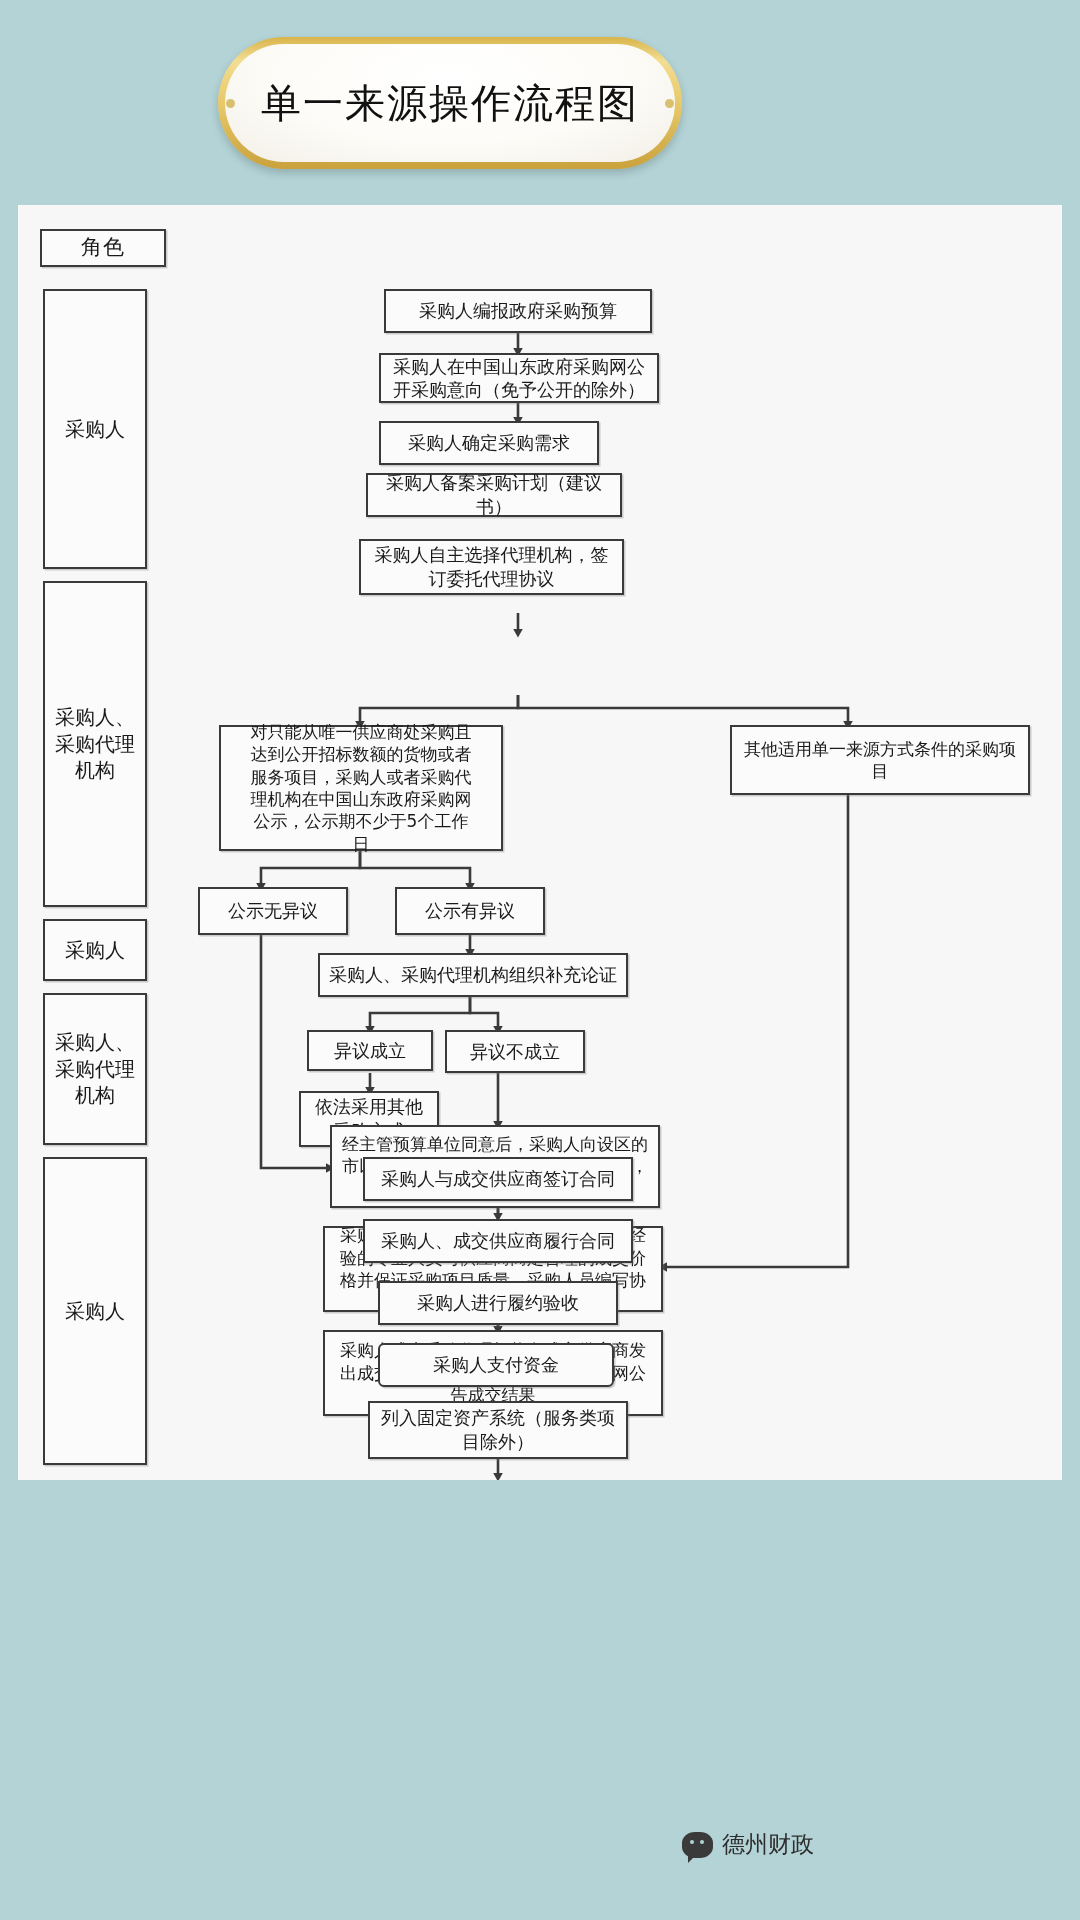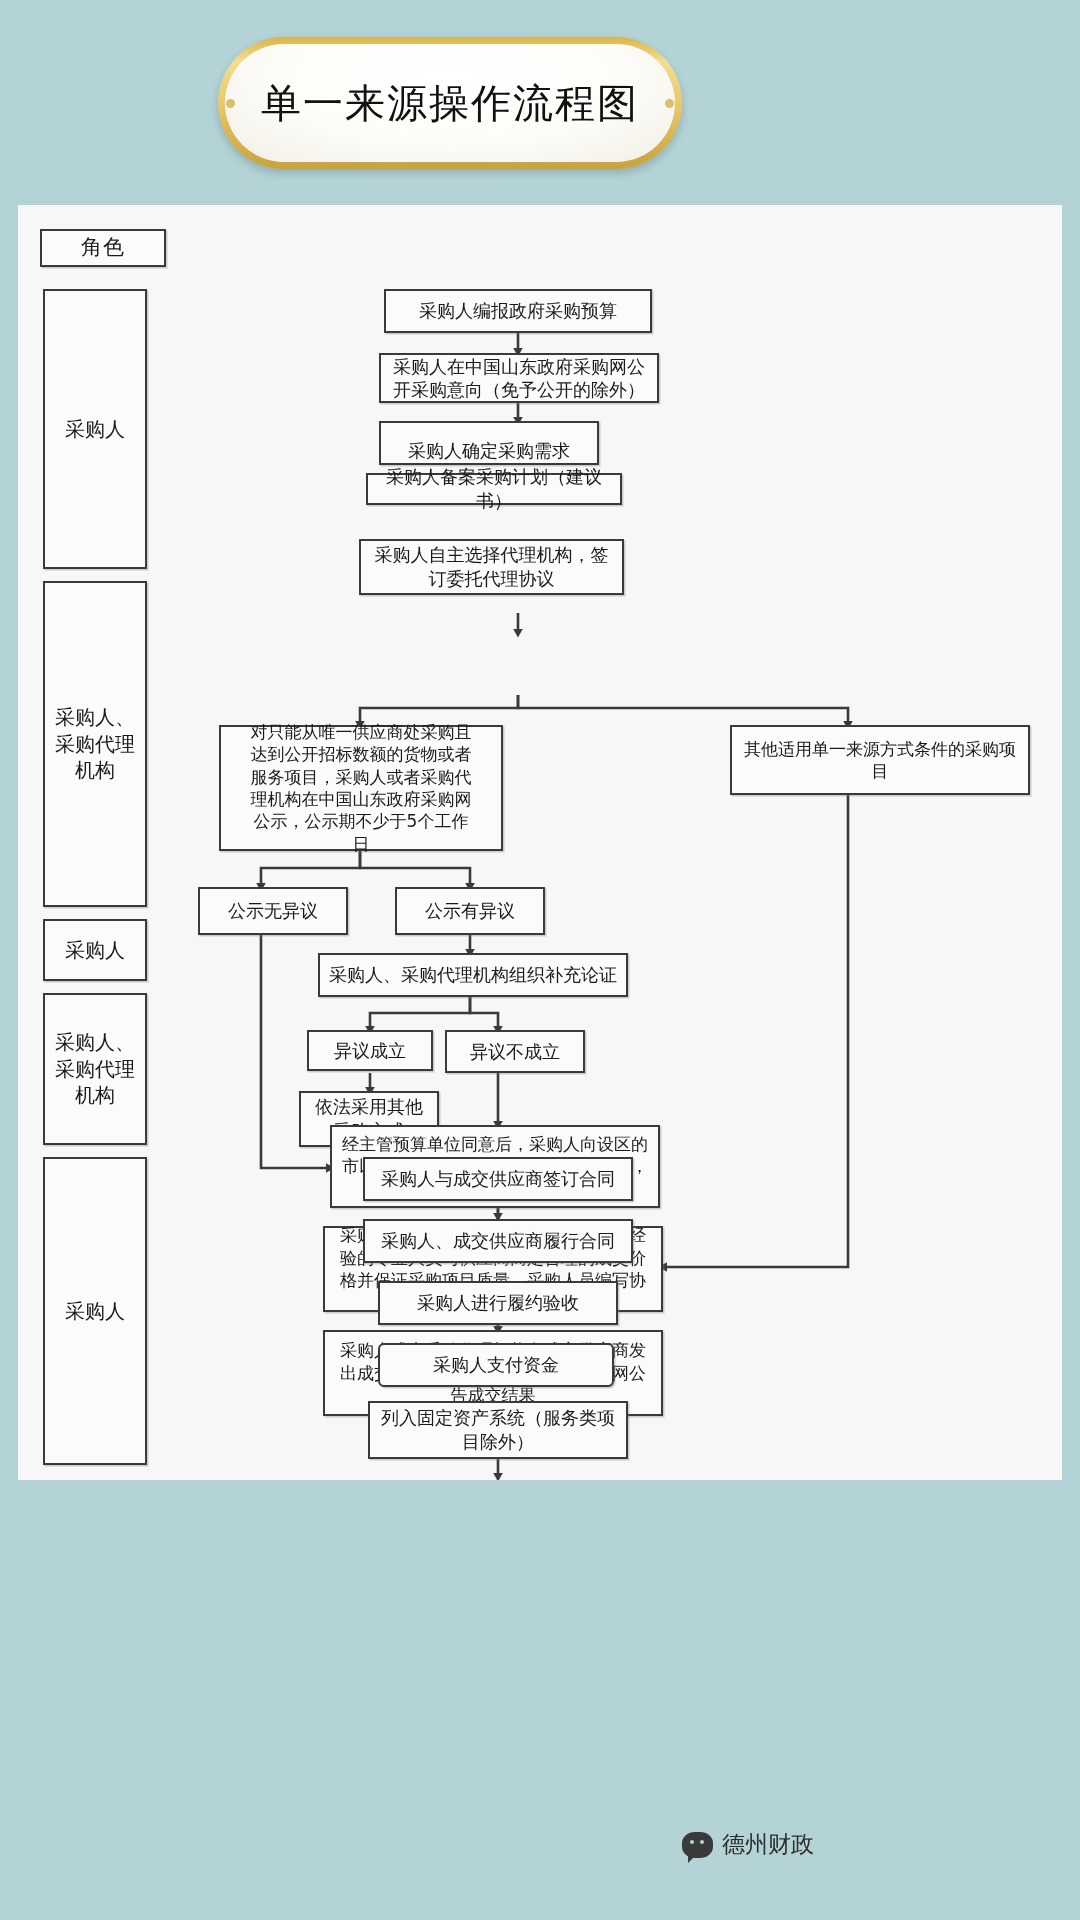--- a/index.html
+++ b/index.html
@@ -155,25 +155,25 @@
     </div>
 
     <div class="box proc" style="left:366px;top:84px;width:268px;height:44px;">
       <span>采购人编报政府采购预算</span>
     </div>
 
     <div class="box proc" style="left:361px;top:148px;width:280px;height:50px;overflow:visible;">
       <span style="line-height:1.3;">采购人在中国山东政府采购网公开采购意向（免予公开的除外）</span>
     </div>
 
-    <div class="box proc" style="left:361px;top:216px;width:220px;height:44px;align-items:flex-end;">
+    <div class="box proc" style="left:361px;top:216px;width:220px;height:44px;">
       <span>采购人确定采购需求</span>
     </div>
 
-    <div class="box proc" style="left:348px;top:268px;width:256px;height:32px;">
+    <div class="box proc" style="left:348px;top:268px;width:256px;height:44px;">
       <span>采购人备案采购计划（建议书）</span>
     </div>
 
     <div class="box proc" style="left:341px;top:334px;width:265px;height:56px;">
       <span>采购人自主选择代理机构，签订委托代理协议</span>
     </div>
 
     <div class="box proc-sm" style="left:201px;top:520px;width:284px;height:126px;">
       <span style="padding:0 26px;">对只能从唯一供应商处采购且达到公开招标数额的货物或者服务项目，采购人或者采购代理机构在中国山东政府采购网公示，公示期不少于5个工作日</span>
     </div>

